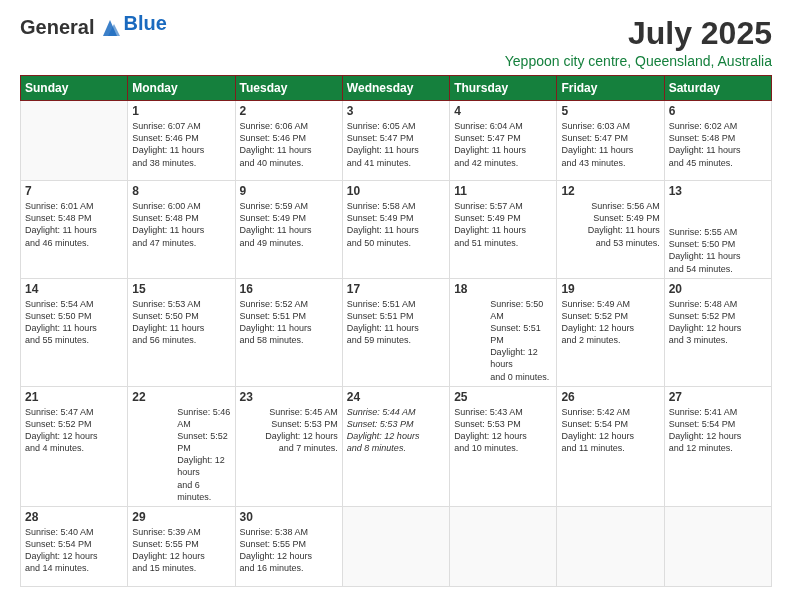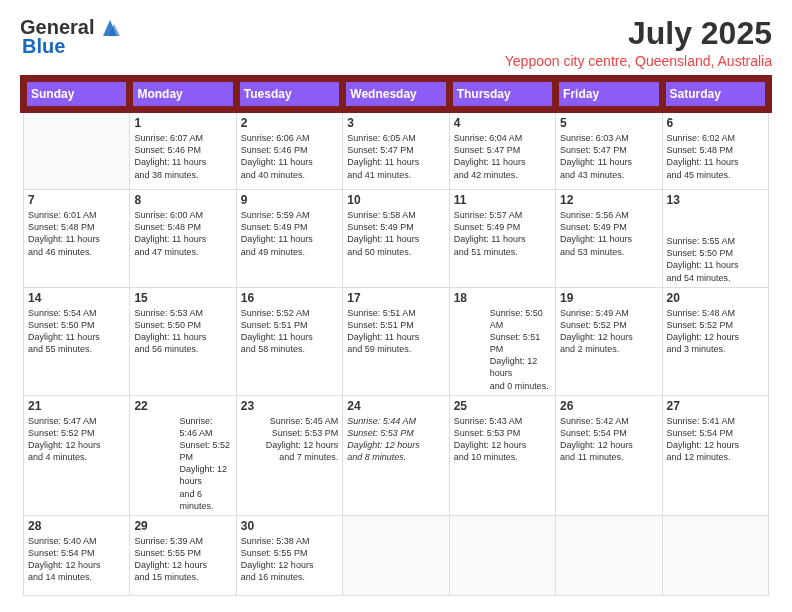--- a/index.html
+++ b/index.html
@@ -17,55 +17,54 @@
       background: #fff;
     }
     .header-area {
       display: flex;
       justify-content: space-between;
       align-items: flex-start;
       margin-bottom: 6px;
     }
     .logo {
       display: flex;
-      flex-direction: column;
       align-items: flex-start;
     }
     .logo-combined {
       display: flex;
       align-items: center;
       gap: 2px;
     }
     .title-area {
       text-align: right;
     }
     .month-title {
       font-size: 32px;
       font-weight: bold;
       color: #333;
       line-height: 1.1;
     }
     .subtitle {
       font-size: 14px;
-      color: #ef4444;
+      color: #15803d;
       margin-top: 2px;
     }
     table {
       width: 100%;
       border-collapse: collapse;
       table-layout: fixed;
     }
     th {
-      background-color: #8b5cf6;
+      background-color: #15803d;
       color: #fff;
       font-size: 12px;
       font-weight: bold;
       padding: 5px 4px;
       text-align: left;
-      border: 7px solid #7f1d1d;
+      border: 1px solid #7f1d1d;
     }
     td {
       vertical-align: top;
       padding: 3px 4px;
       border: 1px solid #ddd;
       font-size: 9.5px;
       color: #333;
       background: #fff;
       height: 82px;
     }
@@ -201,21 +200,21 @@
           </td>
           <td>
             <span class="day-num">11</span>
             <div class="day-info" style="white-space: pre-line;">Sunrise: 5:57 AM
 Sunset: 5:49 PM
 Daylight: 11 hours
 and 51 minutes.</div>
           </td>
           <td>
             <span class="day-num">12</span>
-            <div class="day-info" style="white-space: pre-line;">Sunrise: 5:56 AM
+            <div class="day-info" style="white-space: pre-line; text-align: right;">Sunrise: 5:56 AM
 Sunset: 5:49 PM
 Daylight: 11 hours
 and 53 minutes.</div>
           </td>
           <td>
             <span class="day-num">13</span>
             <div class="day-info" style="white-space: pre-line; margin-top: 28px;">Sunrise: 5:55 AM
 Sunset: 5:50 PM
 Daylight: 11 hours
 and 54 minutes.</div>

